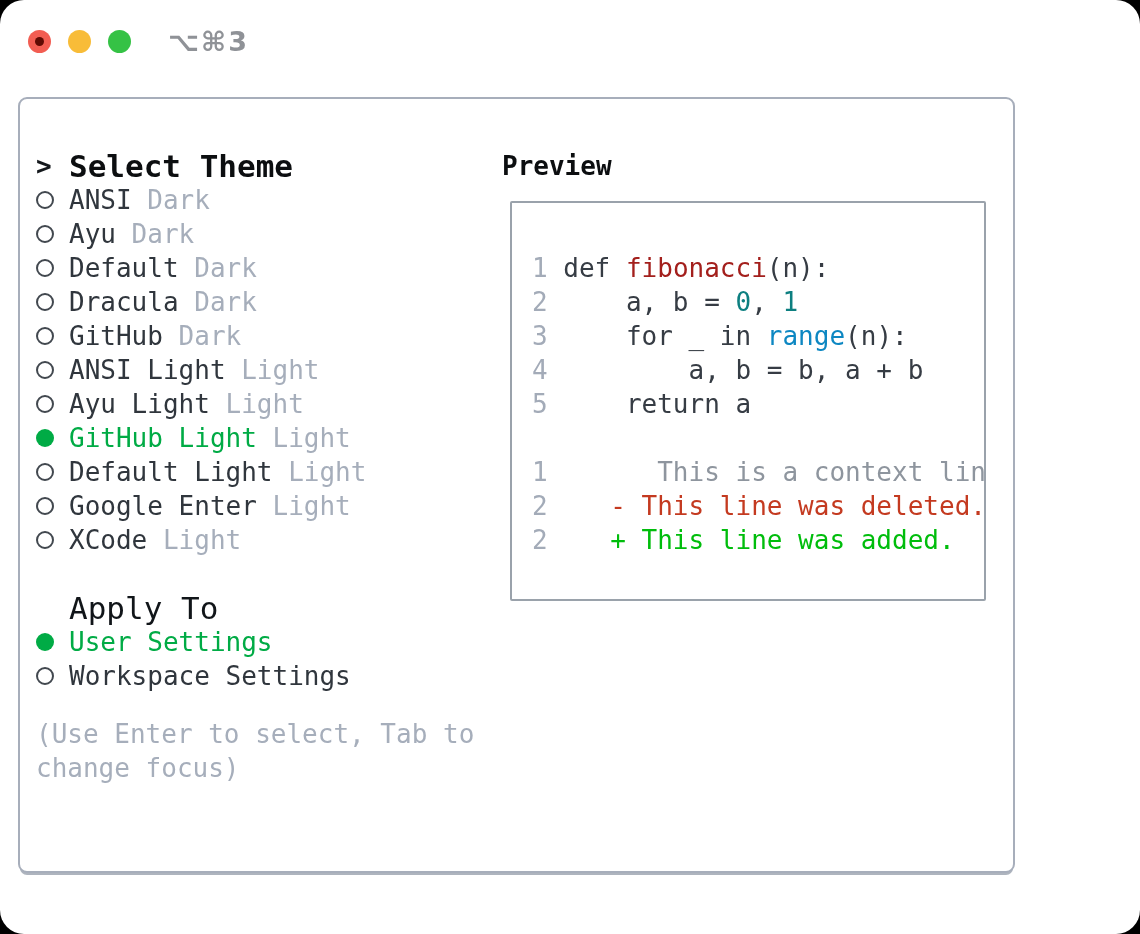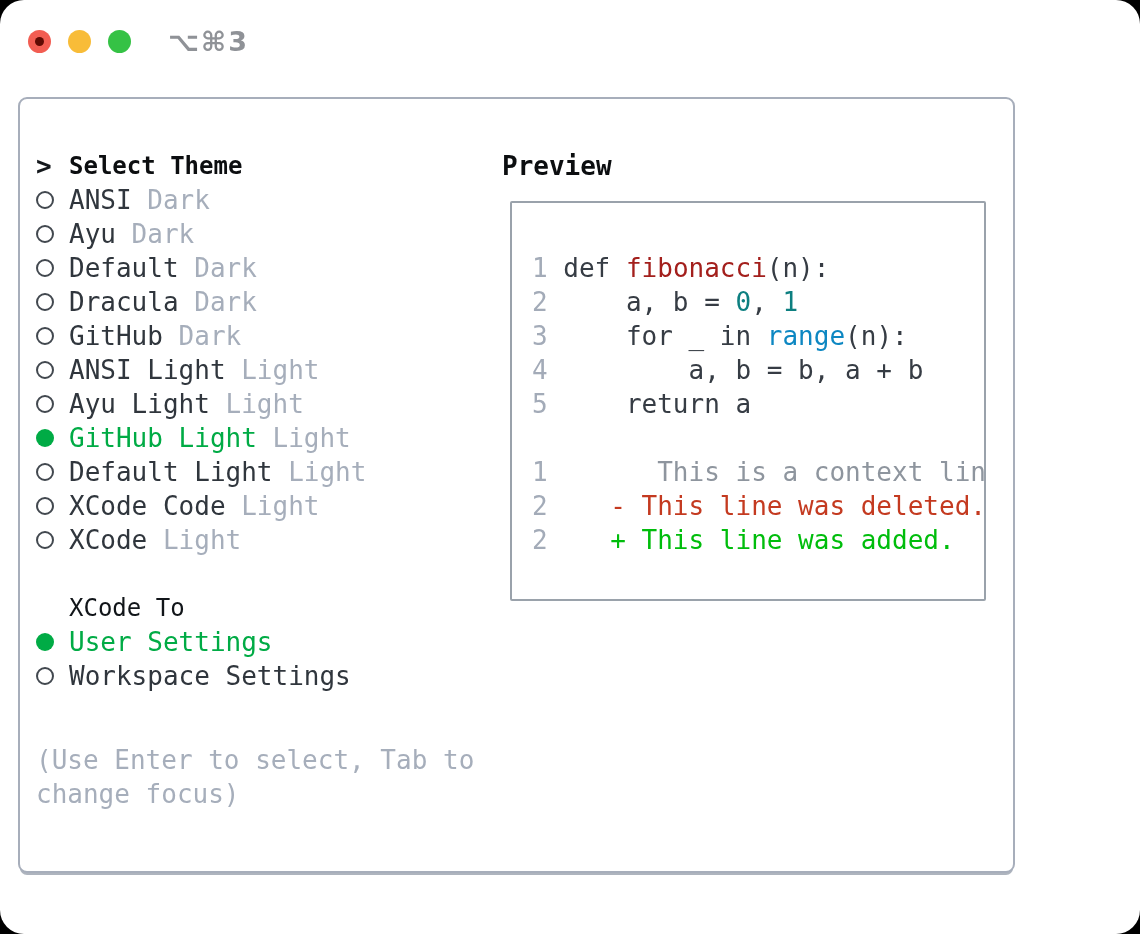--- a/index.html
+++ b/index.html
@@ -68,24 +68,24 @@
   }
   .radio.sel {
     width: 18px; height: 18px;
     border: none;
     background: var(--accent-green);
   }
   .lbl { font-size: 26px; white-space: pre; color: var(--text-dark); }
   .lbl .t-name { color: var(--text-dark); }
   .row.selected .t-name { color: var(--accent-green); }
   .lbl .t-var { color: var(--text-muted); text-align: right; }
-  .hdr { font-size: 24px; color: #111519; }
+  .hdr { font-size: 31px; color: #111519; }
   .hdr.bold { font-weight: bold; color: #0c0e10; }
   .hint {
-    margin-top: 50px;
+    margin-top: 24px;
     width: 452px;
     font-size: 26px; line-height: 34px;
     color: var(--text-muted);
     word-break: normal;
   }
   
   .preview-title-row { height: 34px; display: flex; align-items: center; }
   .preview-title { font-size: 26px; font-weight: bold; color: #0c0e10; }
   .preview-box {
     margin-top: 18px; margin-left: 8px;
@@ -193,36 +193,36 @@
     <span class="gutter">
       <span class="radio"></span>
     </span>
     <span class="lbl"><span class="t-name">Default Light</span><span class="t-var"> Light</span></span>
   </div>
 
   <div class="row option">
     <span class="gutter">
       <span class="radio"></span>
     </span>
-    <span class="lbl"><span class="t-name">XCode Code</span><span class="t-var"> Light</span></span>
+    <span class="lbl"><span class="t-name">Google Enter</span><span class="t-var"> Light</span></span>
   </div>
 
   <div class="row option">
     <span class="gutter">
       <span class="radio"></span>
     </span>
     <span class="lbl"><span class="t-name">XCode</span><span class="t-var"> Light</span></span>
   </div>
 </div>
 
       <div class="spacer"></div>
 
       <div class="row">
         <span class="gutter"></span>
-        <span class="hdr">XCode To</span>
+        <span class="hdr">Apply To</span>
       </div>
 
       <div id="apply-rows">
   <div class="row option selected">
     <span class="gutter">
       <span class="radio sel"></span>
     </span>
     <span class="lbl"><span class="t-name">User Settings</span><span class="t-var"></span></span>
   </div>
 

